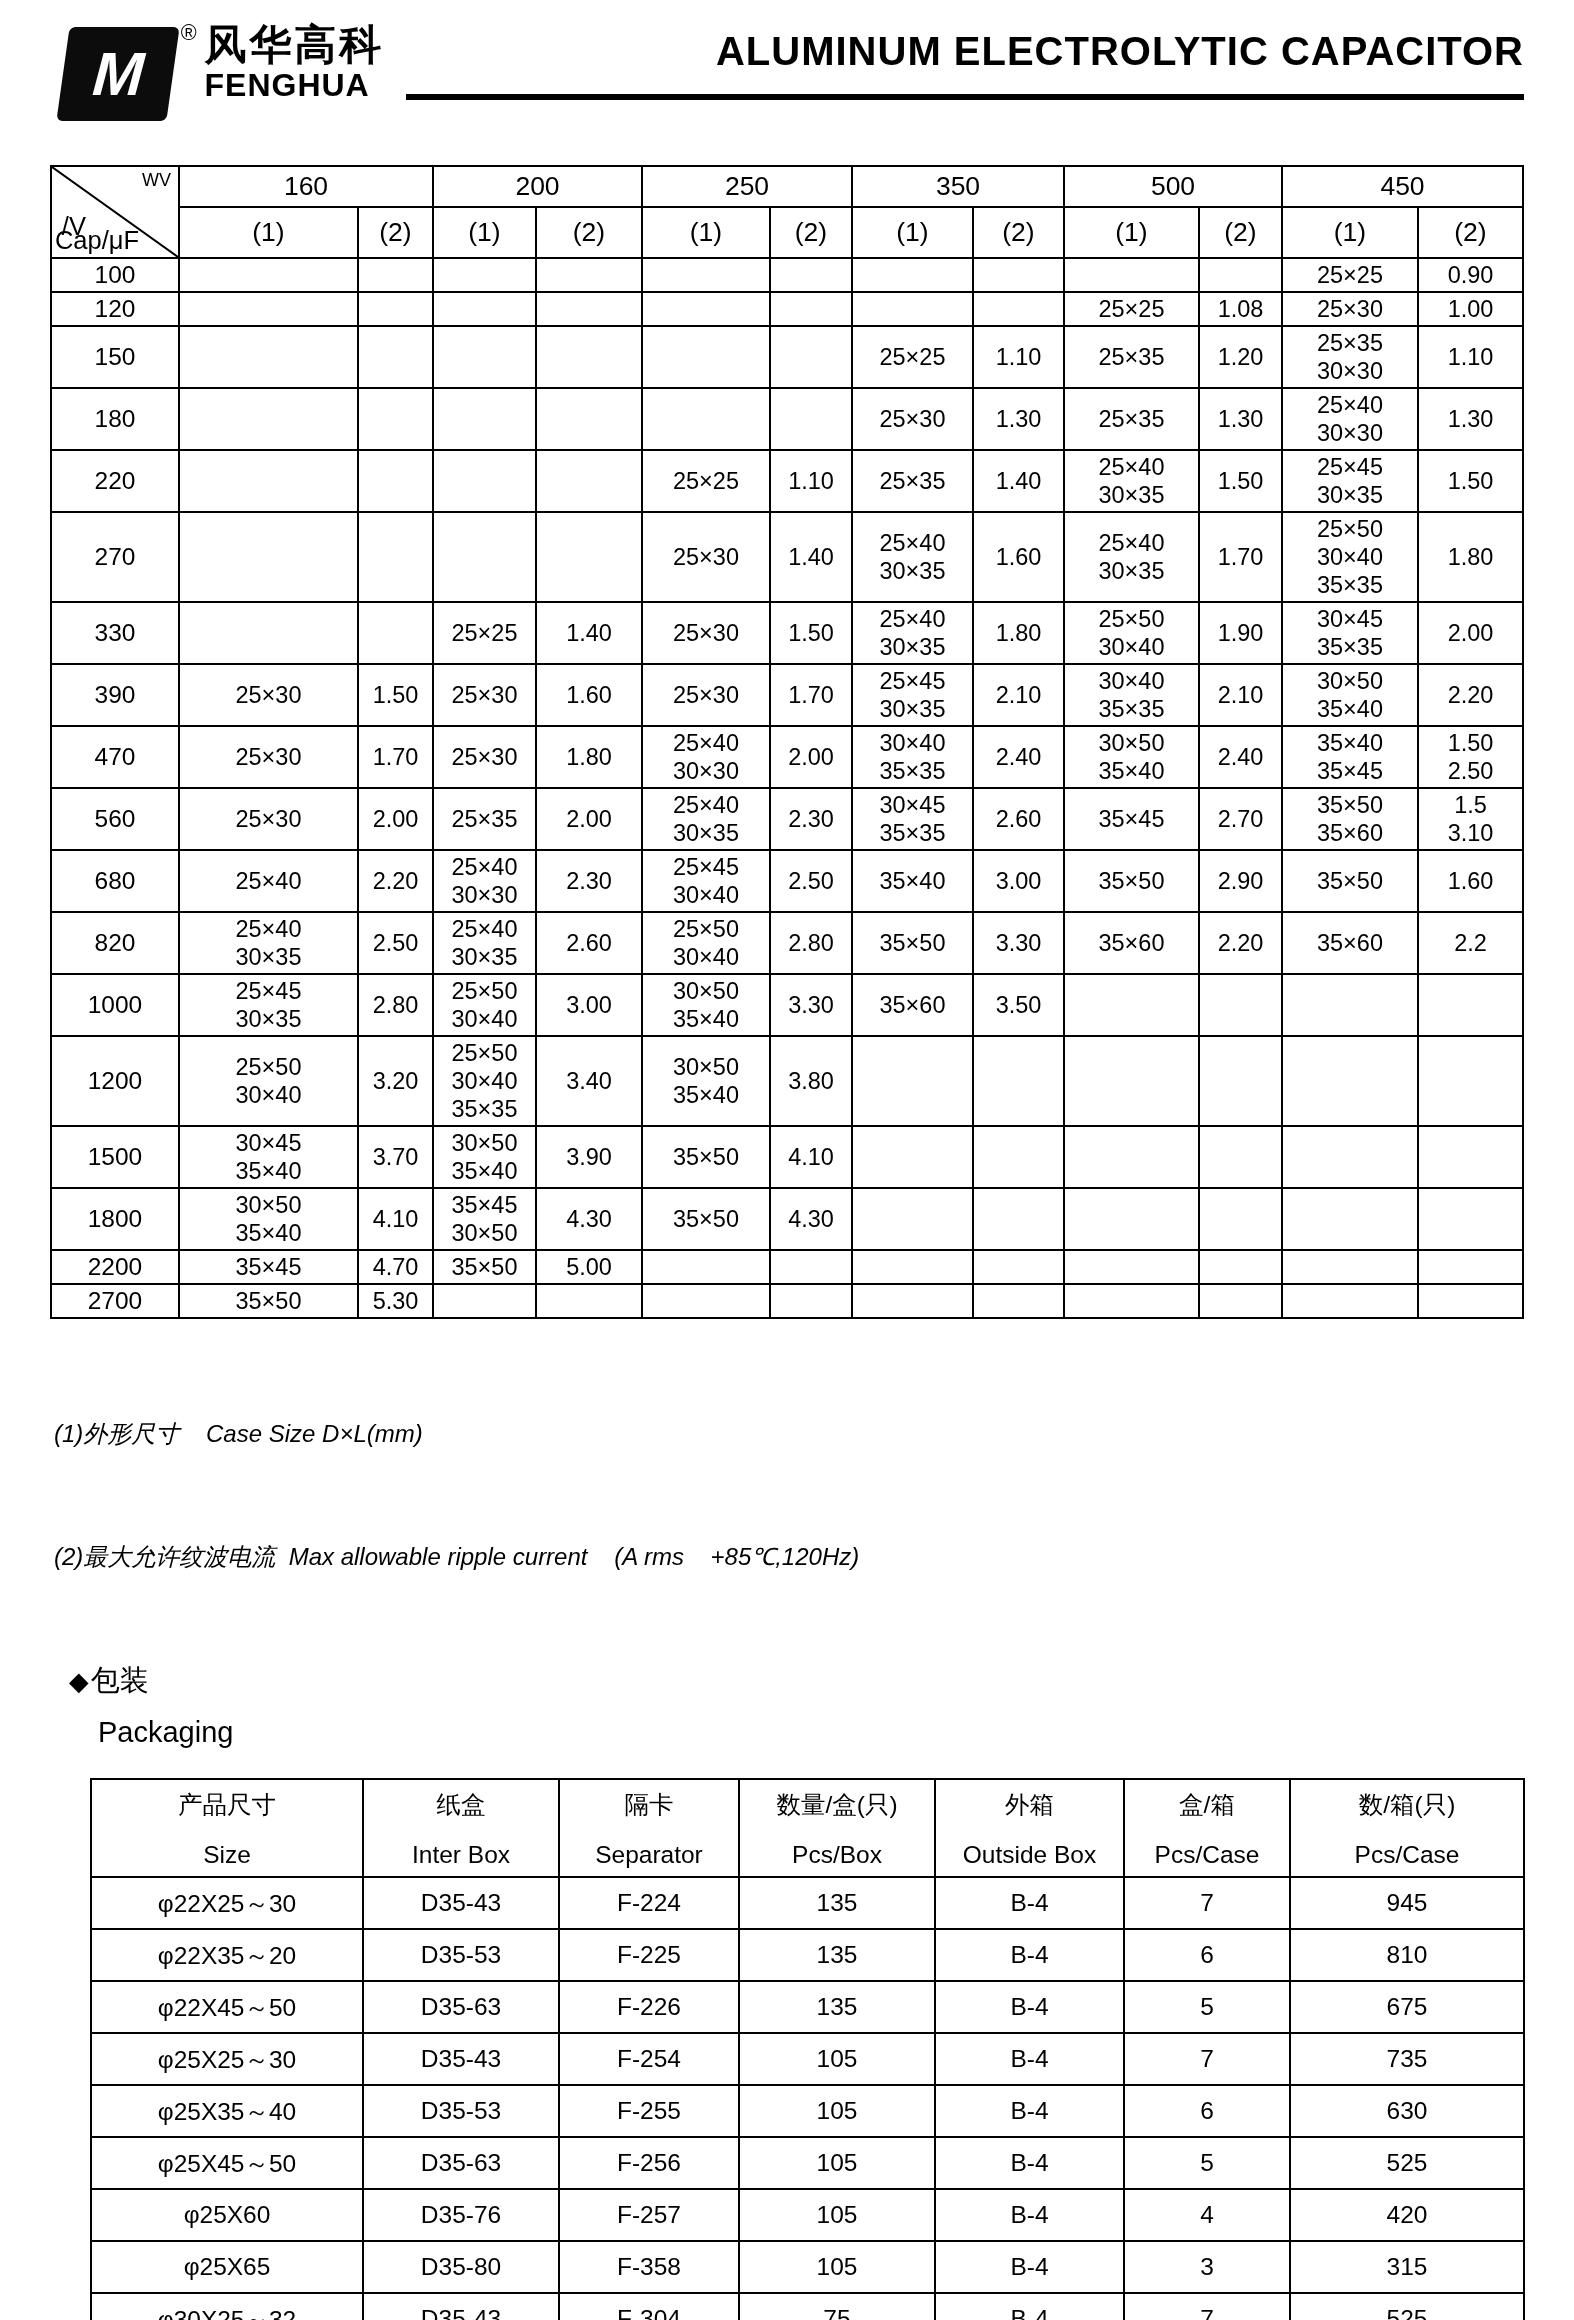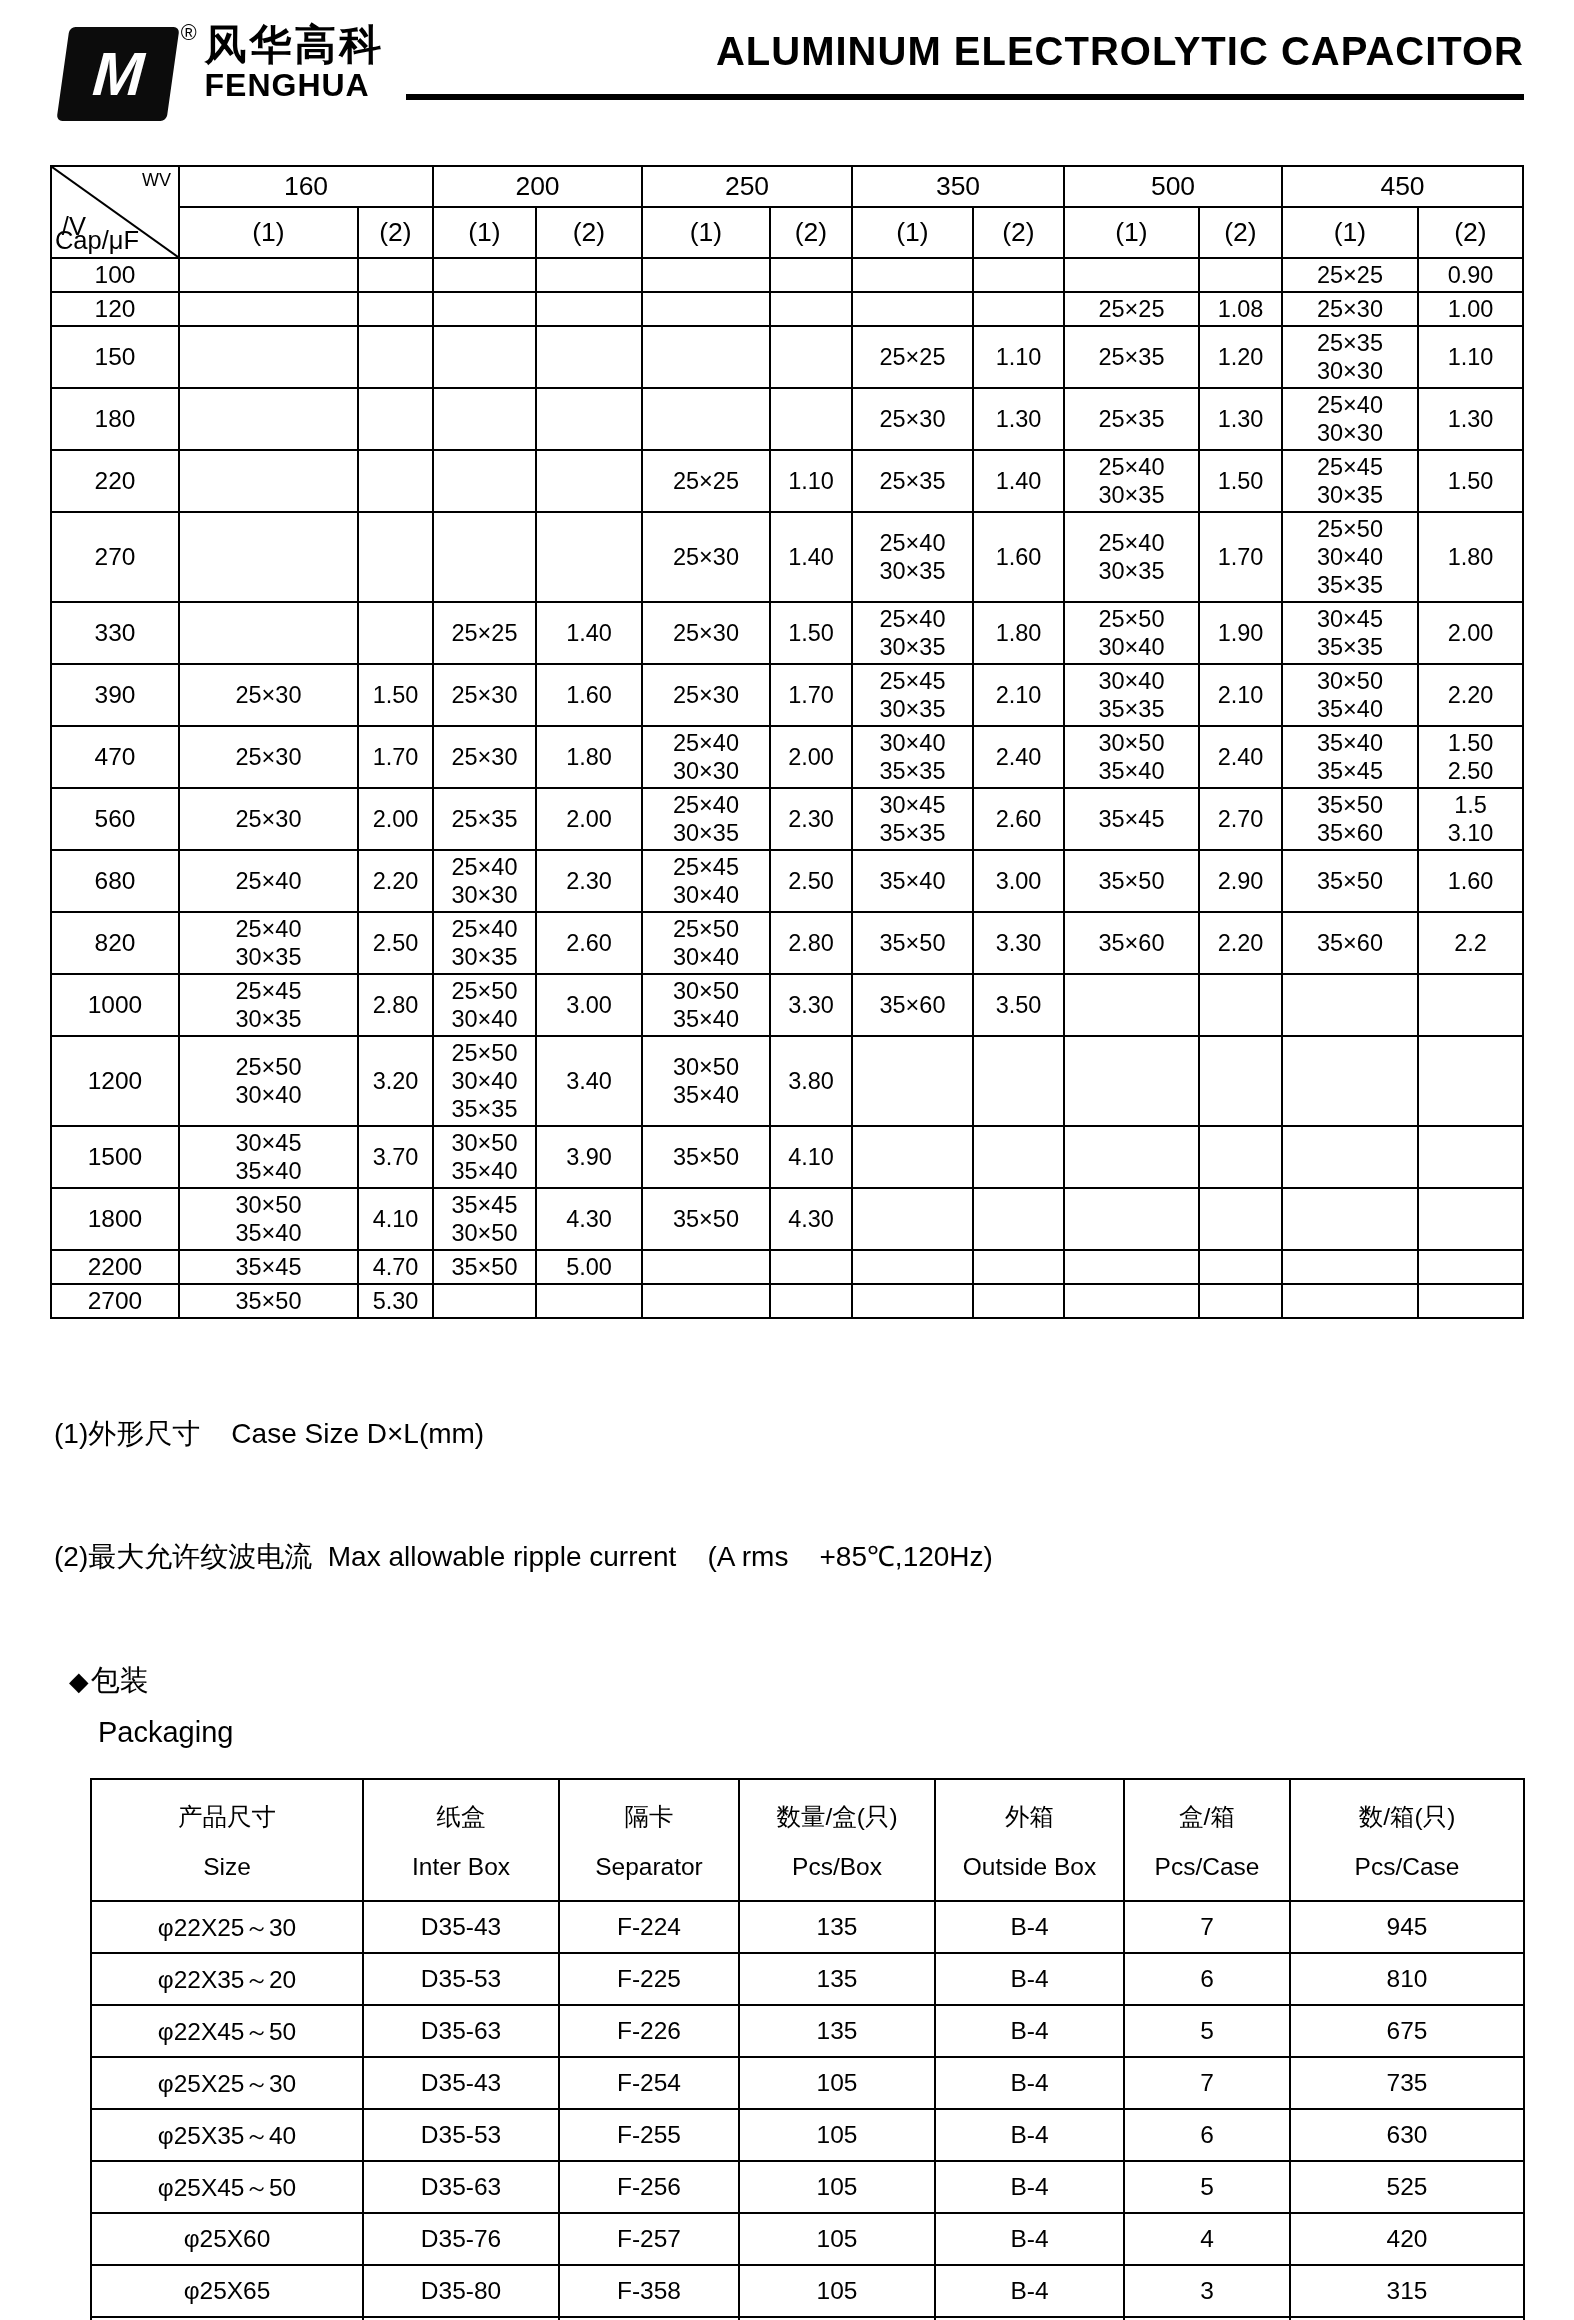--- a/index.html
+++ b/index.html
@@ -33,30 +33,30 @@
   .spec-table thead tr:last-child th { height:51px; }
   .spec-table th { font-weight:normal; font-size:26.5px; }
   .spec-table td { font-size:23.5px; line-height:28px; padding:2px 2px; white-space:pre-line; }
   .spec-table td.cap { font-size:24.5px; }
   th.corner { position:relative; padding:0; }
   th.corner svg { position:absolute; left:0; top:0; width:100%; height:100%; }
   .c-wv { position:absolute; top:2.9px; right:6.9px; font-size:18px; }
   .c-v { position:absolute; top:45px; left:9.8px; font-size:25.5px; }
   .c-cap { position:absolute; bottom:2px; left:2.9px; font-size:25.5px;text-align:right; }
   
-  .notes { margin:11.8px 0 0 54px; font-size:28px; line-height:41px; white-space:pre-wrap; }
+  .notes { margin:11.8px 0 0 54px; font-size:24px; line-height:41px; white-space:pre-wrap;font-style:italic; }
   
   .section-heading { margin:43px 0 0 69px; }
   .heading-zh { font-size:29px; display:flex; align-items:center; }
   .heading-zh .diamond { font-size:25.5px; margin-right:2px; }
   .heading-en { font-size:29px; margin:15.7px 0 0 29px; }
   
   .pack-table { margin:29px 0 0 90px; width:1434px; }
   .pack-table th, .pack-table td { border:2px solid #000; text-align:center; vertical-align:middle; font-size:24.5px; }
-  .pack-table th { font-weight:normal; height:122px; padding:5.9px 2px; }
+  .pack-table th { font-weight:normal; height:98px; padding:5.9px 2px; }
   .pack-table th .p-zh { display:block; margin-bottom:19.6px; }
   .pack-table td { height:52px; }
 </style>
 </head>
 <body>
 
 <div class="header">
   <div class="logo">
     <div class="logo-mark">
       <span>M</span>

